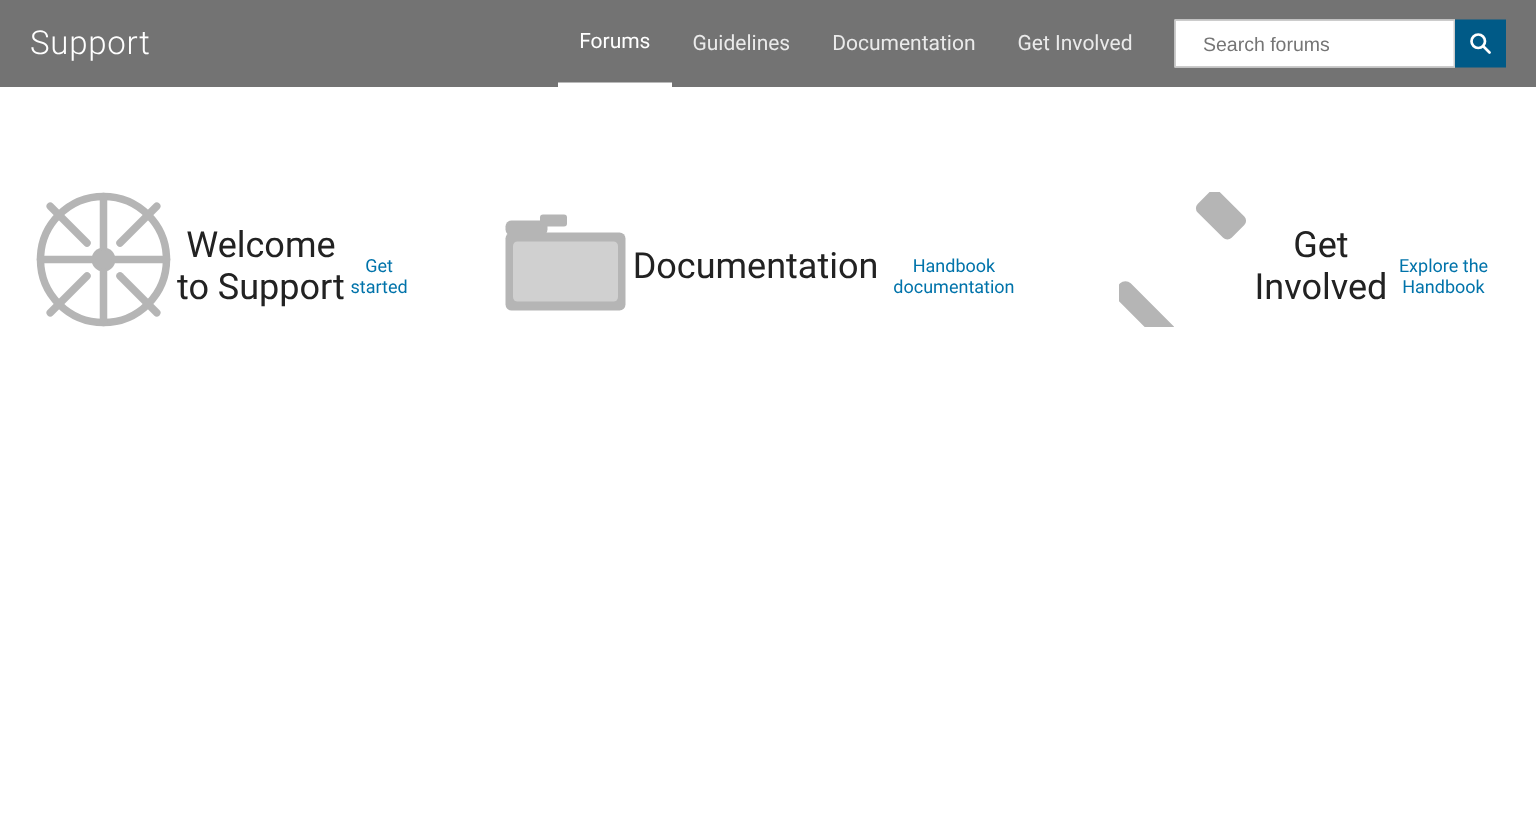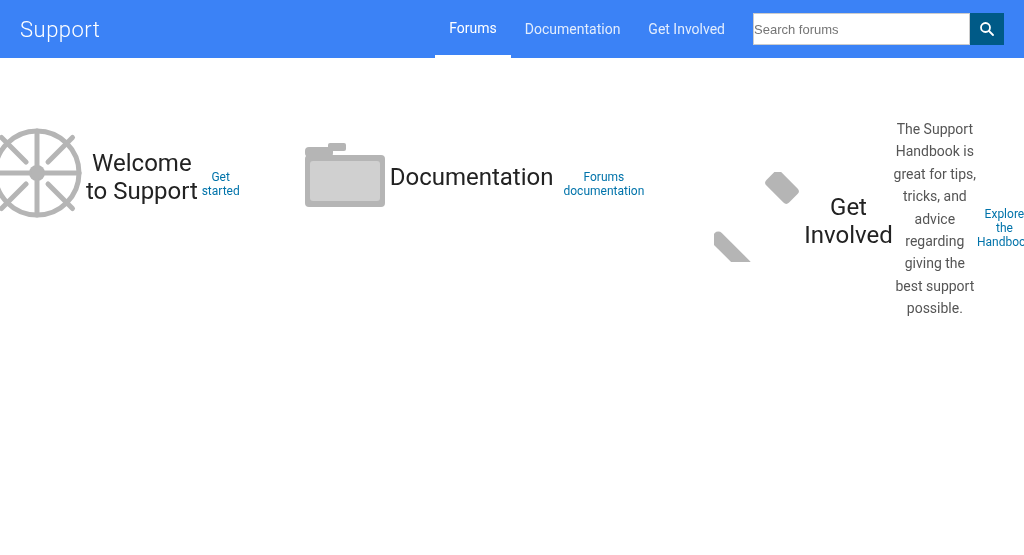--- a/index.html
+++ b/index.html
@@ -10,21 +10,21 @@
 
     body {
       font-family: -apple-system, BlinkMacSystemFont, "Segoe UI", Roboto, Oxygen, sans-serif;
       background: #fff;
       width: 1024px;
       min-height: 555px;
     }
 
     
     header {
-      background-color: #3b82f6;
+      background-color: #737373;
       display: flex;
       align-items: center;
       padding: 0 20px;
       height: 58px;
       justify-content: space-between;
     }
 
     .site-title {
       color: #fff;
       font-size: 22px;
@@ -59,23 +59,23 @@
     }
 
     .search-area {
       display: flex;
       align-items: center;
       margin-left: 14px;
     }
 
     .search-input {
       height: 32px;
-      width: 217px;
+      width: 187px;
       border: 1px solid #ccc;
-      padding: 0 0;
+      padding: 0 18px;
       font-size: 13px;
       outline: none;
       background: #fff;
       color: #333;
     }
 
     .search-button {
       background: #005a87;
       border: none;
       height: 32px;
@@ -149,20 +149,21 @@
     }
   </style>
 </head>
 <body>
 
 <header>
   <span class="site-title">Support</span>
 
   <nav>
     <a href="#" class="active">Forums</a>
+    <a href="#">Guidelines</a>
     <a href="#">Documentation</a>
     <a href="#">Get Involved</a>
   </nav>
 
   <div class="search-area">
     <input class="search-input" type="text" placeholder="Search forums" style="">
     <button class="search-button">
       <svg width="14" height="14" viewBox="0 0 14 14" fill="white" xmlns="http://www.w3.org/2000/svg">
         <circle cx="5.5" cy="5.5" r="4.5" stroke="white" stroke-width="1.8" fill="none"></circle>
         <line x1="9" y1="9" x2="13" y2="13" stroke="white" stroke-width="1.8" stroke-linecap="round"></line>
@@ -200,30 +201,29 @@
         <rect x="5" y="14" width="28" height="10" rx="4" ry="4" fill="#b5b5b5"></rect>
 
         <rect x="28" y="10" width="18" height="8" rx="2" ry="2" fill="#b5b5b5"></rect>
 
         <rect x="5" y="22" width="80" height="52" rx="4" ry="4" fill="#b5b5b5"></rect>
 
         <rect x="10" y="28" width="70" height="40" rx="3" ry="3" fill="#d0d0d0"></rect>
       </svg>
     </div>
     <h2 class="card-title">Documentation</h2>
-    <a href="#" class="card-link">Forums documentation</a>
+    <a href="#" class="card-link">Handbook documentation</a>
   </div>
 
   <div class="card">
     <div class="icon-wrapper hammer-icon">
       <svg width="90" height="90" viewBox="0 0 90 90" xmlns="http://www.w3.org/2000/svg">
 
         <rect x="52" y="5" width="32" height="20" rx="4" ry="4" fill="#b5b5b5" transform="rotate(45 68 15)"></rect>
 
         <rect x="10" y="55" width="14" height="50" rx="5" ry="5" fill="#b5b5b5" transform="rotate(-45 17 80)"></rect>
       </svg>
     </div>
     <h2 class="card-title">Get Involved</h2>
-    <p class="card-desc">The Support Handbook is great for tips, tricks, and advice regarding giving the best support possible.</p>
     <a href="#" class="card-link">Explore the Handbook</a>
   </div>
 
 </main>
 
 </body></html>

